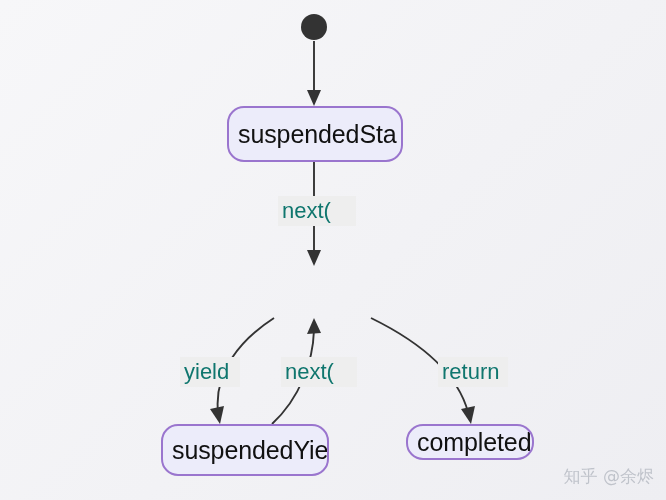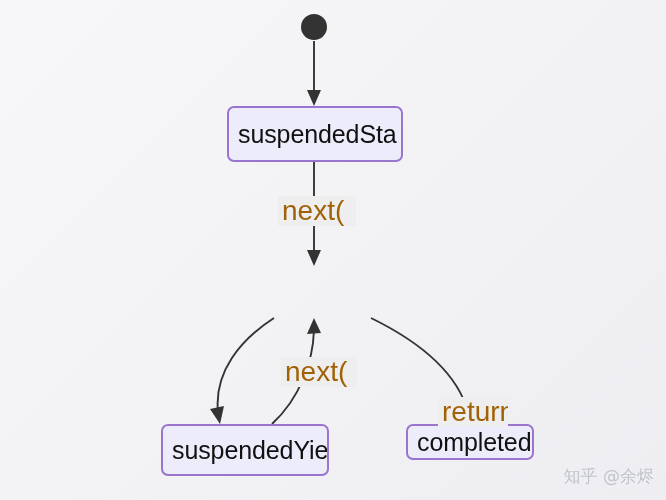--- a/index.html
+++ b/index.html
@@ -41,21 +41,21 @@
     fill: #333333;
     stroke: none;
   }
 
   
   .node {
     position: absolute;
     box-sizing: border-box;
     background: #ececfa;
     border: 2px solid #9a75ce;
-    border-radius: 7px;
+    border-radius: 17px;
     overflow: hidden;
     white-space: nowrap;
     display: flex;
     align-items: center;
     z-index: 3;
   }
   .node-label {
     font-size: 25px;
     color: #111111;
     line-height: 1;
@@ -86,22 +86,22 @@
     left: 406px;
     top: 424px;
     width: 128px;
     height: 36px;
   }
 
   
   .edge-label {
     position: absolute;
     background: #eeeeee;
-    color: #a16207;
-    font-size: 28px;
+    color: #0f766e;
+    font-size: 22px;
     line-height: 26px;
     height: 26px;
     padding: 2px 4px;
     overflow: hidden;
     white-space: nowrap;
     z-index: 4;
     box-sizing: content-box;
   }
   #label-next-start {
     left: 278px;
@@ -115,21 +115,20 @@
   }
   #label-next-resume {
     left: 281px;
     top: 357px;
     width: 68px;
   }
   #label-return {
     left: 438px;
     top: 357px;
     width: 62px;
-    margin-top: 40px;
   }
 
   
   #watermark {
     position: absolute;
     right: 12px;
     bottom: 12px;
     display: flex;
     align-items: center;
     gap: 6px;
@@ -176,20 +175,21 @@
   <div class="node" id="node-suspendedyield">
     <span class="node-label">suspendedYie</span>
   </div>
 
   <div class="node" id="node-completed">
     <span class="node-label">completed</span>
   </div>
 
   <div class="edge-label" id="label-next-start">next(</div>
 
+  <div class="edge-label" id="label-yield">yield</div>
 
   <div class="edge-label" id="label-next-resume">next(</div>
 
   <div class="edge-label" id="label-return">return</div>
 
   <div id="watermark">
     <span class="wm-text">知乎 @余烬</span>
   </div>
 
 </div>

